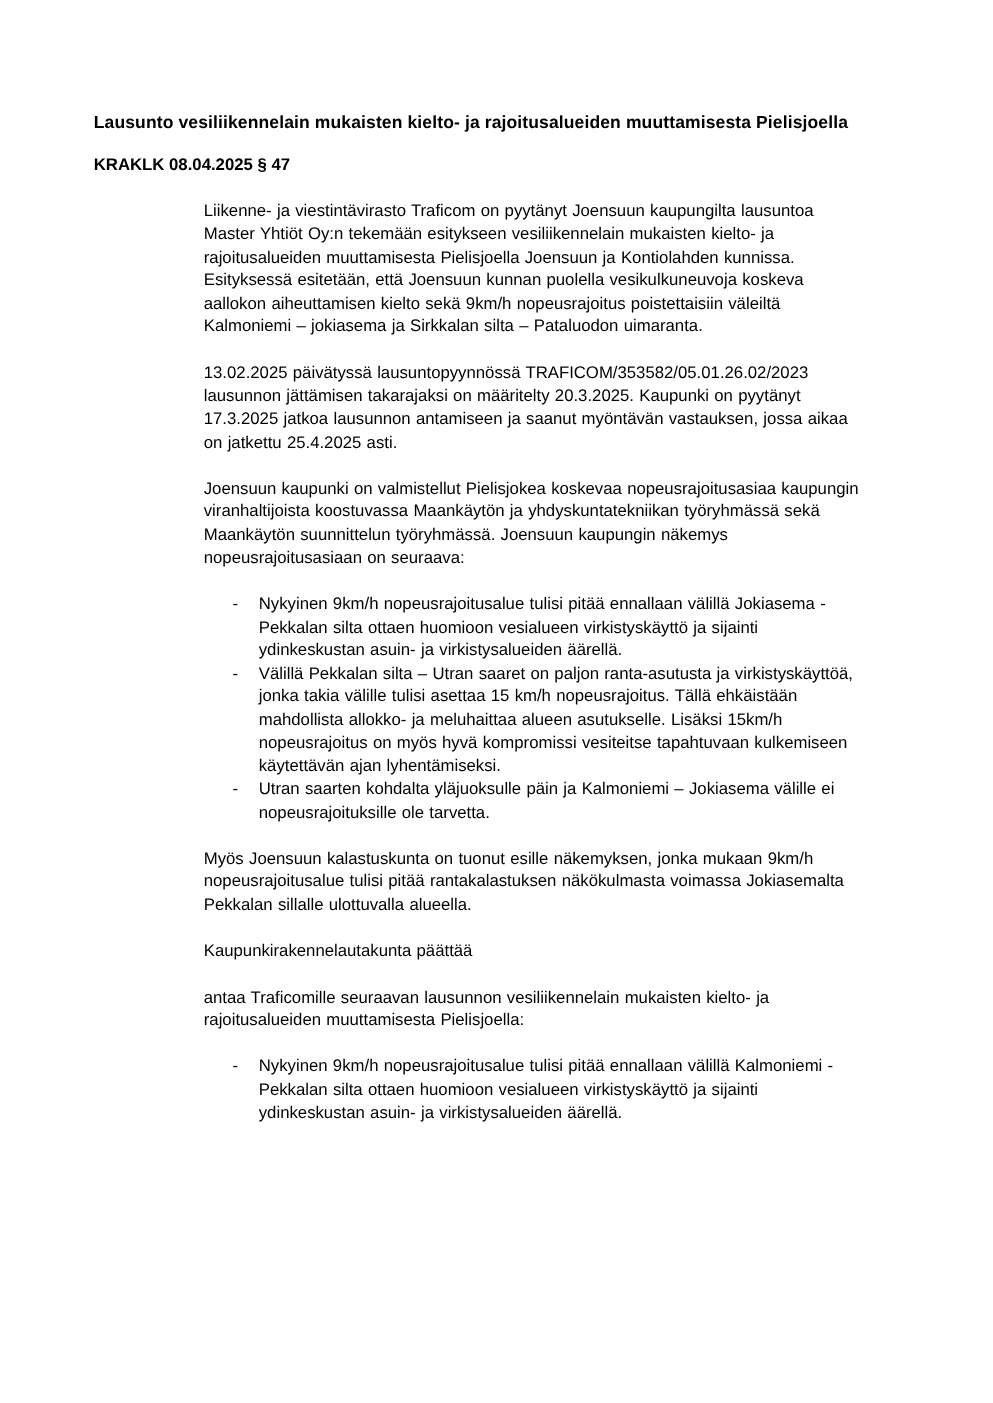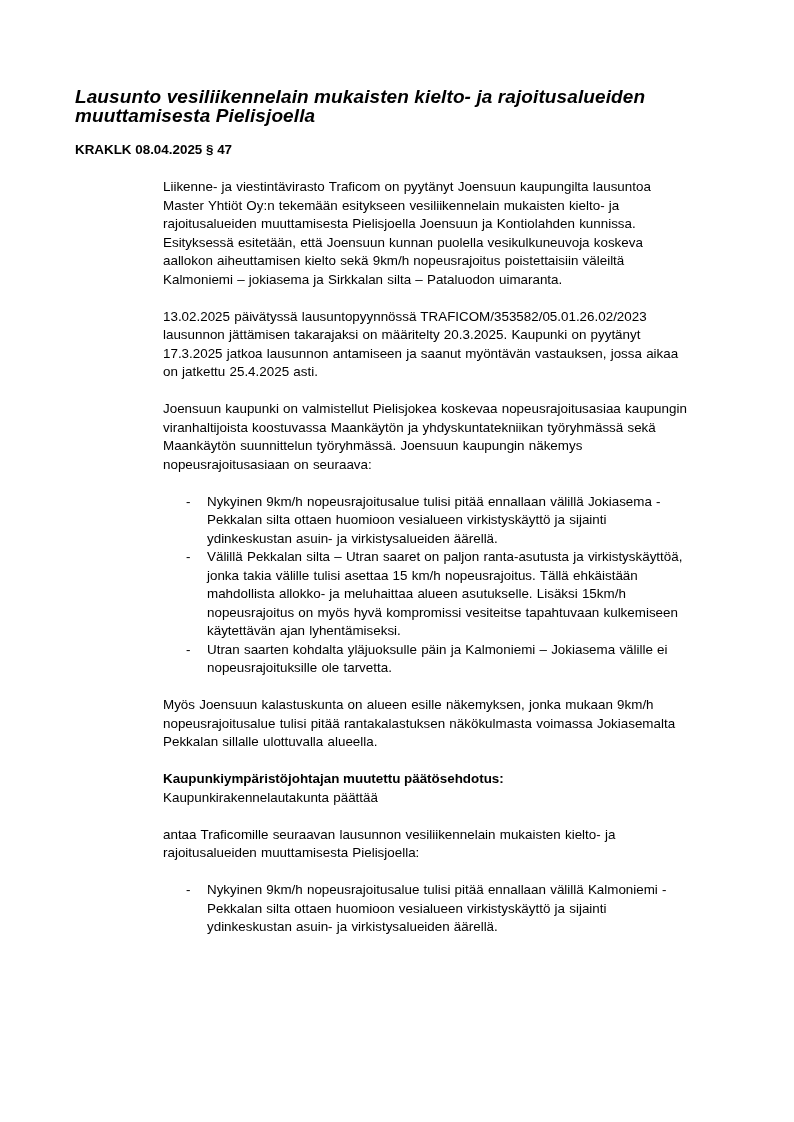--- a/index.html
+++ b/index.html
@@ -19,24 +19,23 @@
     overflow: hidden;
   }
   .content {
     position: absolute;
     left: 75px;
     top: 88px;
     width: 660px;
   }
   .doc-title {
     font-weight: bold;
-    font-size: 19px;
+    font-size: 14px;
     margin: 0 0 16px 0;
     letter-spacing: 0.1px;
-    font-style: italic;
   }
   .case-header {
     margin: 0 0 18.5px 0;
   }
   .line {
     white-space: pre-line;
     font-weight: bold;
   }
   .indent {
     margin-left: 88px;
@@ -118,26 +117,25 @@
 nopeusrajoitus on myös hyvä kompromissi vesiteitse tapahtuvaan kulkemiseen
 käytettävän ajan lyhentämiseksi.</div>
         </div>
         <div class="bullet-row">
           <span class="bullet-marker">-</span>
           <div class="bullet-text">Utran saarten kohdalta yläjuoksulle päin ja Kalmoniemi – Jokiasema välille ei
 nopeusrajoituksille ole tarvetta.</div>
         </div>
       </div>
 
-      <div class="block">Myös Joensuun kalastuskunta on alueen esille näkemyksen, jonka mukaan 9km/h
+      <div class="block">Myös Joensuun kalastuskunta on tuonut esille näkemyksen, jonka mukaan 9km/h
 nopeusrajoitusalue tulisi pitää rantakalastuksen näkökulmasta voimassa Jokiasemalta
 Pekkalan sillalle ulottuvalla alueella.</div>
 
 
-      <div class="proposal-heading">Kaupunkiympäristöjohtajan muutettu päätösehdotus:</div>
 
       <div class="block">Kaupunkirakennelautakunta päättää</div>
 
       <div class="block">antaa Traficomille seuraavan lausunnon vesiliikennelain mukaisten kielto- ja
 rajoitusalueiden muuttamisesta Pielisjoella:</div>
 
       <div class="bullet-list">
         <div class="bullet-row">
           <span class="bullet-marker">-</span>
           <div class="bullet-text">Nykyinen 9km/h nopeusrajoitusalue tulisi pitää ennallaan välillä Kalmoniemi -

